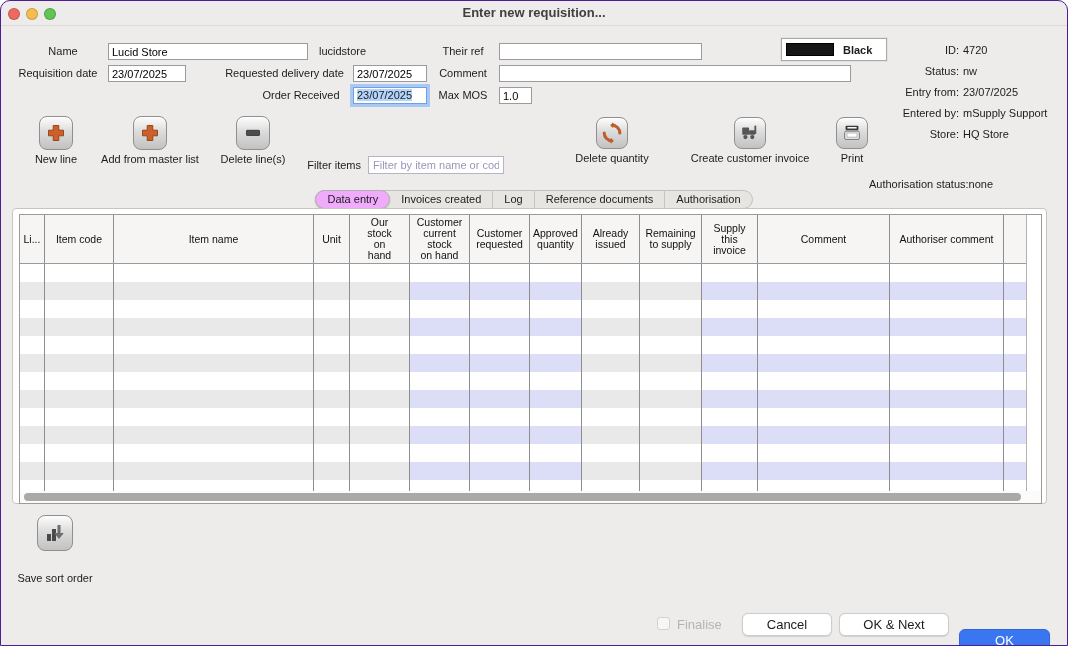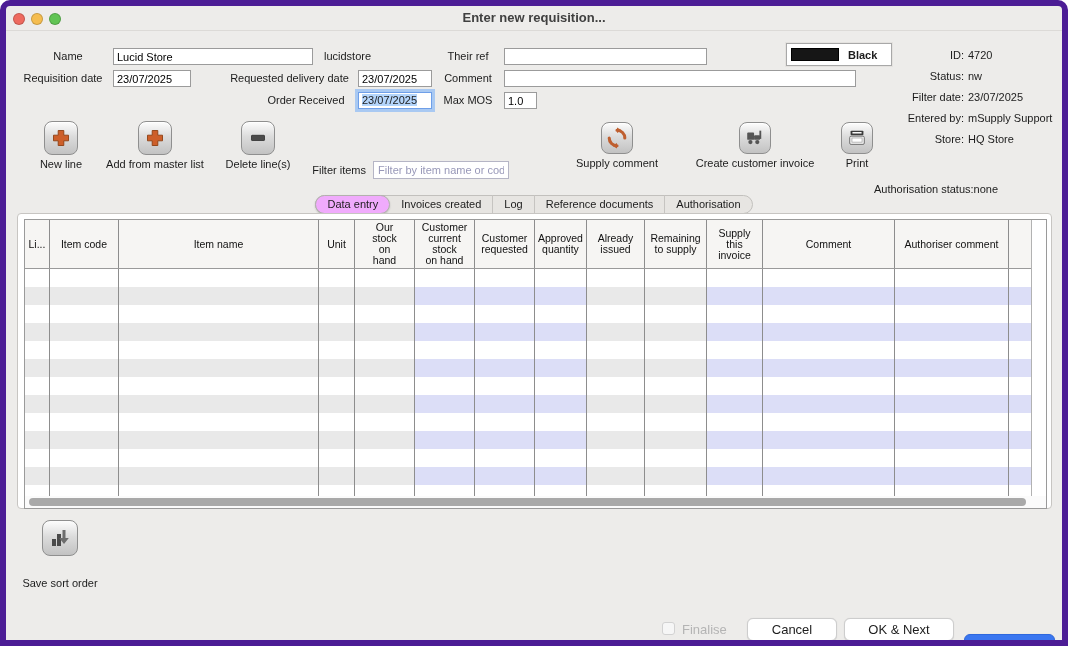--- a/index.html
+++ b/index.html
@@ -4,21 +4,21 @@
 <style>
   html,body{margin:0;padding:0;overflow:hidden;background:#ffffff;}
   *{box-sizing:border-box;}
   .window{
     position:relative;width:1068px;height:646px;
     background:#edecea;
     font-family:"Liberation Sans",sans-serif;
     color:#1c1c1c;
     border-radius:10px 10px 0 0;
     overflow:hidden;
-    border:6px solid #4c1d95;
+    border:1px solid #4c1d95;
   }
   
   .titlebar{position:absolute;left:0;top:0;right:0;height:25px;border-bottom:1px solid #dcdad7;}
   .traffic{position:absolute;top:7px;width:12px;height:12px;border-radius:50%;border:0.5px solid rgba(0,0,0,.18);}
   .t-red{left:7px;background:#ee6a5f;}
   .t-yellow{left:25px;background:#f5bd4f;}
   .t-green{left:43px;background:#61c454;}
   .title{position:absolute;left:0;right:0;top:4px;text-align:center;font-size:13px;font-weight:700;color:#404040;}
   
   .lbl{position:absolute;font-size:11px;height:17px;line-height:17px;text-align:center;white-space:nowrap;}
@@ -127,21 +127,21 @@
   <div class="info">
     <div class="inforow">
         <span class="k">ID:</span>
         <span class="v">4720</span>
       </div>
     <div class="inforow">
         <span class="k">Status:</span>
         <span class="v">nw</span>
       </div>
     <div class="inforow">
-        <span class="k">Filter date:</span>
+        <span class="k">Entry from:</span>
         <span class="v">23/07/2025</span>
       </div>
     <div class="inforow">
         <span class="k">Entered by:</span>
         <span class="v">mSupply Support</span>
       </div>
     <div class="inforow">
         <span class="k">Store:</span>
         <span class="v">HQ Store</span>
       </div>
@@ -188,21 +188,21 @@
     <div class="btn sm">
         <span>
       <svg class="icon-svg" width="22" height="22" viewBox="0 0 24 24">
         <path d="M12 3.5 A8.5 8.5 0 0 1 20.5 12" stroke="#bf5f30" stroke-width="3.4" fill="none" stroke-linecap="round"></path>
         <path d="M12 20.5 A8.5 8.5 0 0 1 3.5 12" stroke="#bf5f30" stroke-width="3.4" fill="none" stroke-linecap="round"></path>
         <path d="M12 0.6 l5.2 3 -5.2 3z" fill="#bf5f30"></path>
         <path d="M12 17.4 l-5.2 3 5.2 3z" fill="#bf5f30"></path>
       </svg>
     </span>
       </div>
-    <div class="cap">Supply comment</div>
+    <div class="cap">Delete quantity</div>
   </div>
 
   <div class="tool" style="left:679px;top:116px;width:140px;">
     <div class="btn sm">
         <span>
       <svg class="icon-svg" width="22" height="22" viewBox="0 0 24 24" fill="#555">
         <rect x="3.5" y="6" width="7.5" height="8" rx="1"></rect>
         <rect x="11" y="9" width="6.5" height="5" rx="1"></rect>
         <rect x="16.8" y="4" width="2" height="9"></rect>
         <circle cx="7" cy="16.4" r="2.3"></circle>

